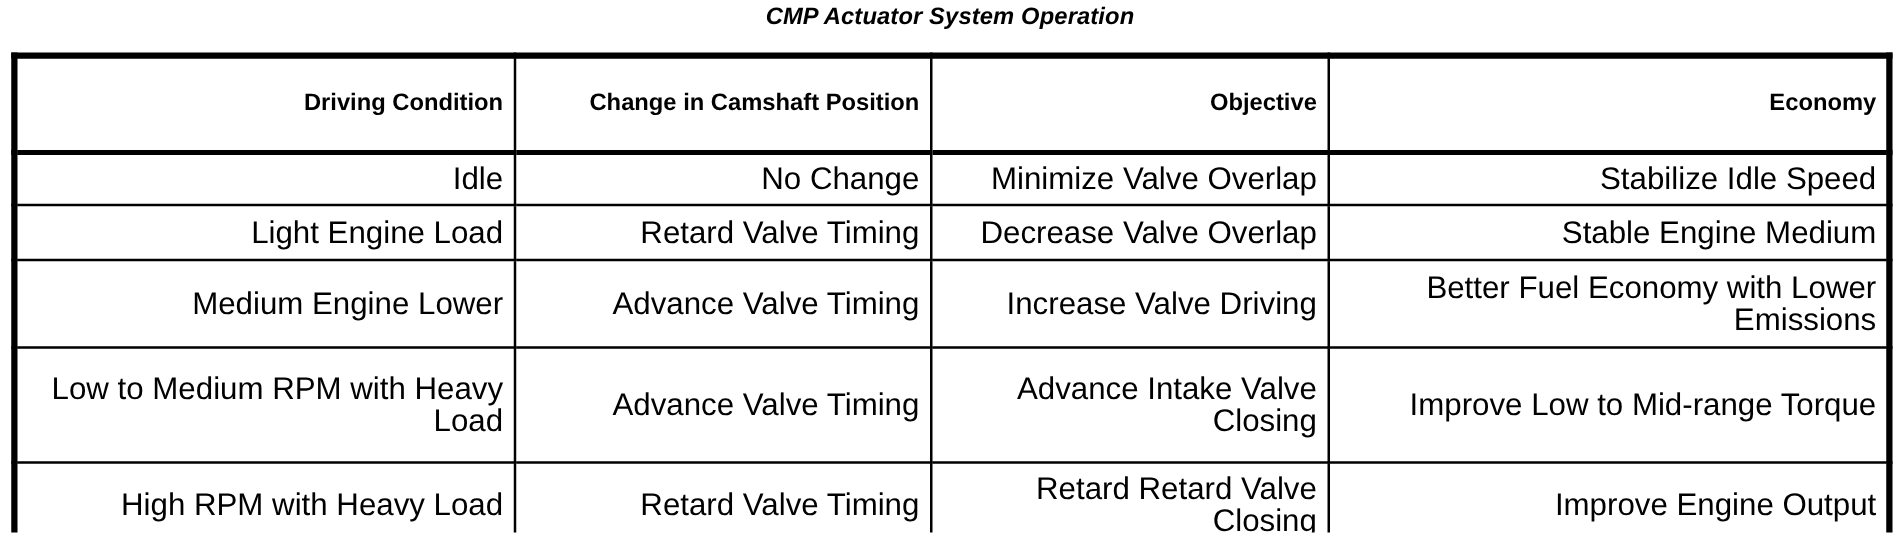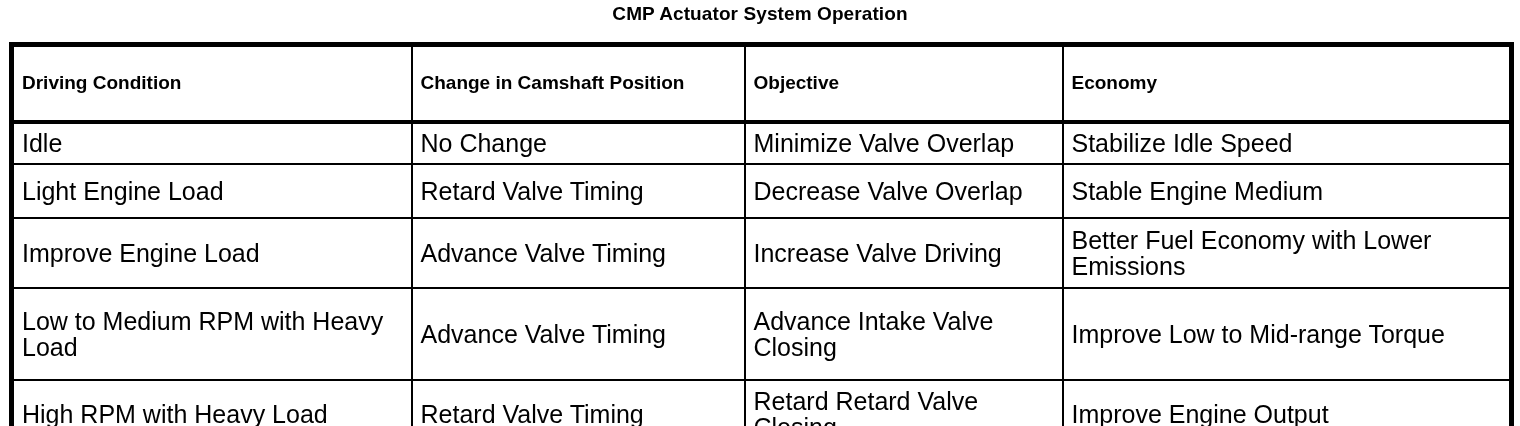--- a/index.html
+++ b/index.html
@@ -26,20 +26,21 @@
     position: absolute;
     left: 0;
     top: 2px;
     width: 1520px;
     text-align: center;
     font-size: 19px;
     font-weight: bold;
     letter-spacing: 0.1px;
     line-height: 24px;
     color: #000000;
+    font-style: italic;
   }
 
   .table-wrap {
     position: absolute;
     left: 9px;
     top: 42px;
     width: 1500px;
     height: 381px;
     box-sizing: border-box;
   }
@@ -50,21 +51,21 @@
     height: 381px;
     table-layout: fixed;
     border: 5px solid #000000;
     background: #ffffff;
   }
 
   table.cmp-table td,
   table.cmp-table th {
     border: 2px solid #000000;
     padding: 2px 8px;
-    text-align: left;
+    text-align: right;
     vertical-align: middle;
     color: #000000;
     background: #ffffff;
   }
 
   table.cmp-table thead th {
     font-size: 19px;
     font-weight: bold;
     line-height: 26px;
     border-bottom-width: 4px;
@@ -77,21 +78,21 @@
   }
 
   
   col.c0 { width: 400px; }
   col.c1 { width: 333px; }
   col.c2 { width: 318px; }
   col.c3 { width: 449px; }
 
   tr.hdr-row { height: 77px; }
   tr.r0 { height: 42px; }
-  tr.r1 { height: 54px; margin-top: 33px; }
+  tr.r1 { height: 44px; margin-top: 33px; }
   tr.r2 { height: 70px; }
   tr.r3 { height: 92px; }
   tr.r4 { height: 71px; }
 </style>
 </head>
 <body>
 
 <div id="page-root">
 
   <div class="table-title">CMP Actuator System Operation</div>
@@ -119,21 +120,21 @@
           <td>Minimize Valve Overlap</td>
           <td>Stabilize Idle Speed</td>
         </tr>
         <tr class="r1">
           <td>Light Engine Load</td>
           <td>Retard Valve Timing</td>
           <td>Decrease Valve Overlap</td>
           <td>Stable Engine Medium</td>
         </tr>
         <tr class="r2">
-          <td>Improve Engine Load</td>
+          <td>Medium Engine Lower</td>
           <td>Advance Valve Timing</td>
           <td>Increase Valve Driving</td>
           <td>Better Fuel Economy with Lower Emissions</td>
         </tr>
         <tr class="r3">
           <td>Low to Medium RPM with Heavy Load</td>
           <td>Advance Valve Timing</td>
           <td>Advance Intake Valve Closing</td>
           <td>Improve Low to Mid-range Torque</td>
         </tr>

